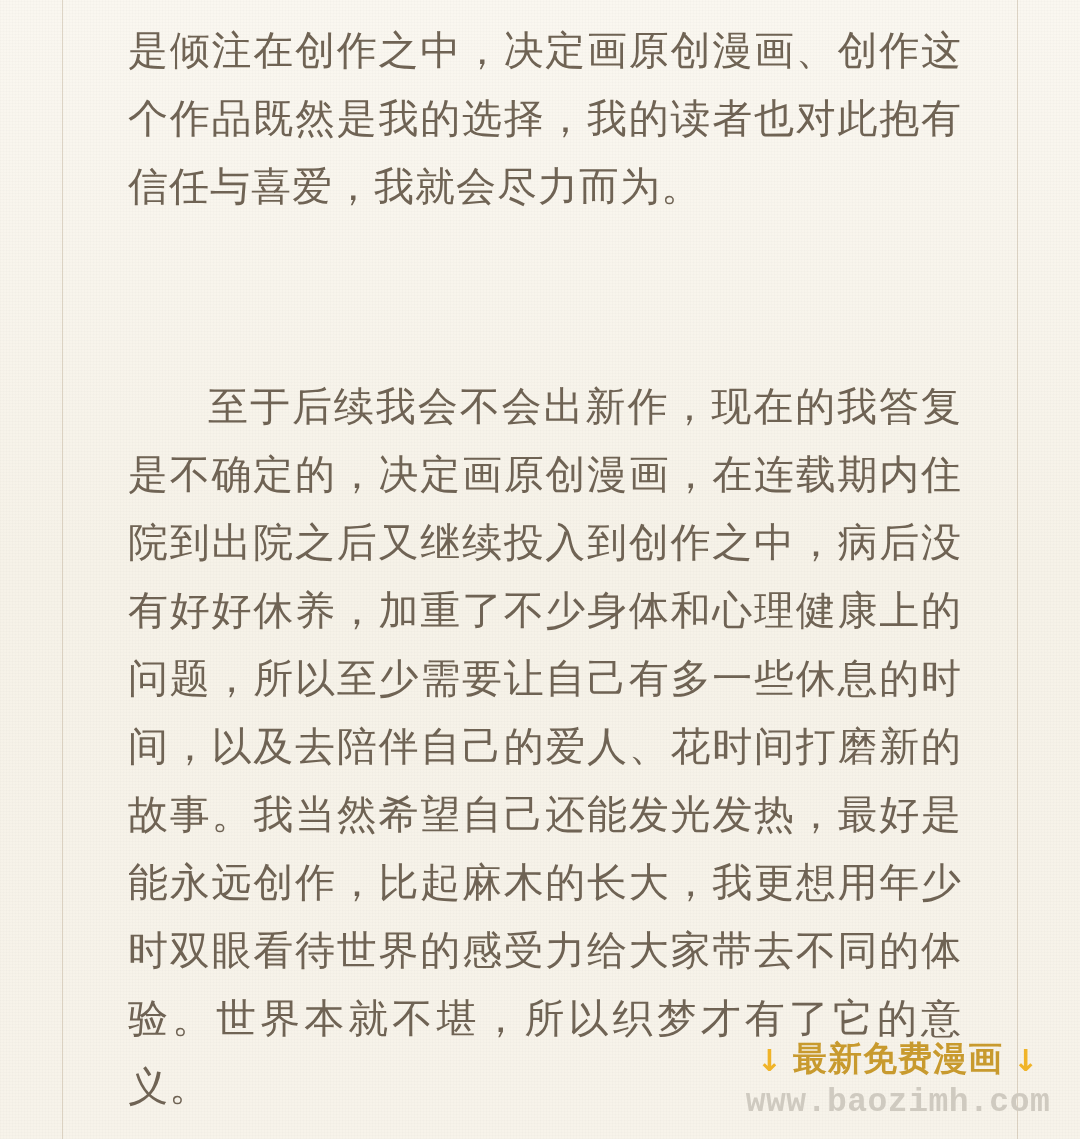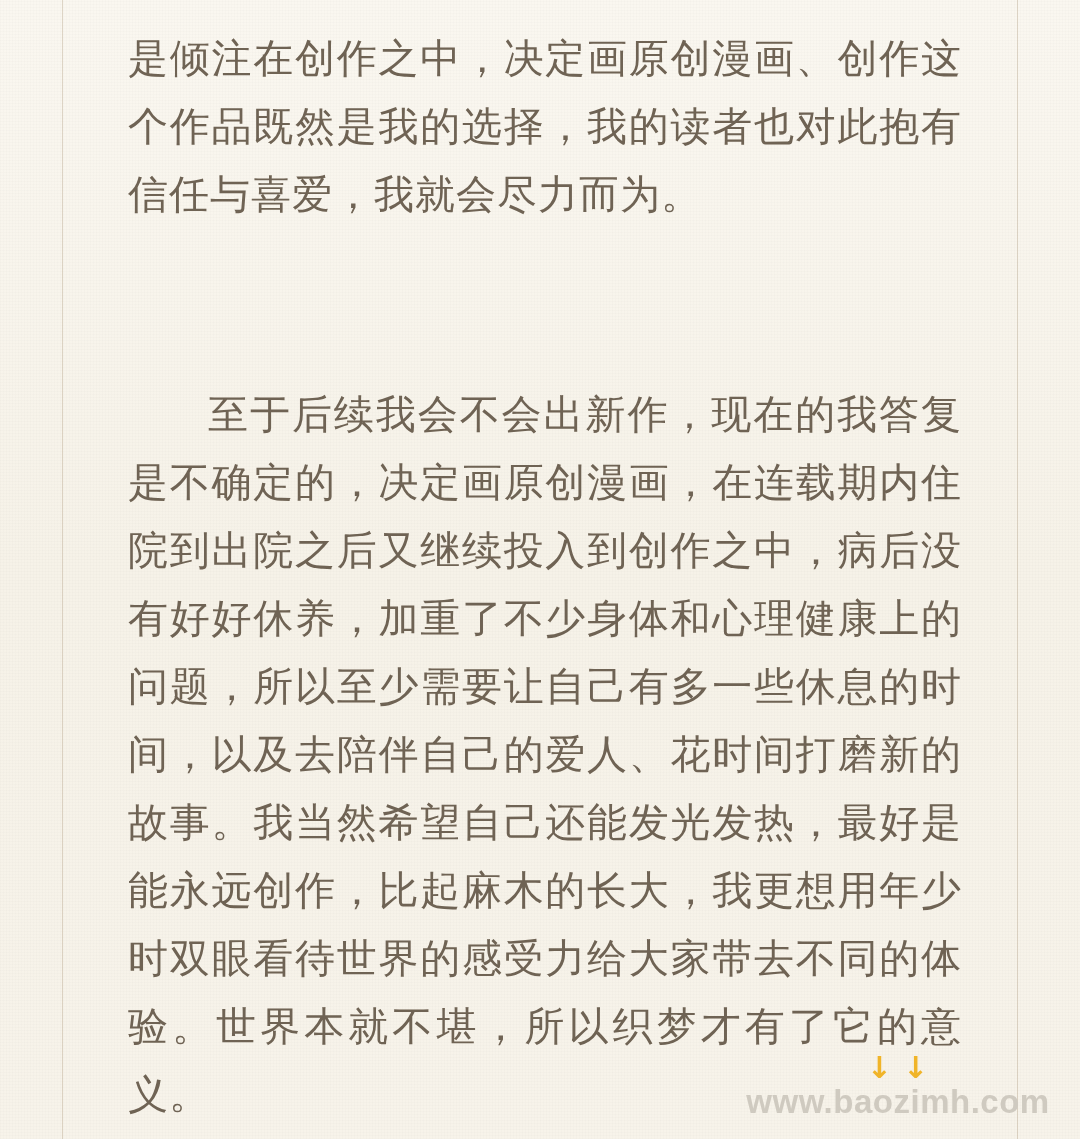--- a/index.html
+++ b/index.html
@@ -31,21 +31,21 @@
     background: rgba(170,150,120,0.35);
   }
   .margin-rule.left { left: 62px; }
   .margin-rule.right { right: 62px; }
 
   .content {
     position: absolute;
     left: 0;
     right: 0;
     top: 0;
-    padding: 16px 118px 0 128px;
+    padding: 8px 118px 0 128px;
     box-sizing: border-box;
   }
 
   .para {
     color: #6f6354;
     font-size: 40px;
     line-height: 68px;
     letter-spacing: 1px;
     text-align: justify;
     text-justify: inter-character;
@@ -85,34 +85,35 @@
     font-size: 30px;
     line-height: 1;
     transform: translateY(2px);
   }
   .wm-url {
     margin-top: 2px;
     color: #cfcac0;
     font-size: 33px;
     font-weight: bold;
     letter-spacing: 0.5px;
-    font-family: Liberation Sans, sans-serif;
+    font-family: Liberation Mono, monospace;
   }
 </style>
 </head>
 <body>
 
 <div class="paper"></div>
 <div class="margin-rule left"></div>
 <div class="margin-rule right"></div>
 
 <div class="content">
   <p class="para first">是倾注在创作之中，决定画原创漫画、创作这个作品既然是我的选择，我的读者也对此抱有信任与喜爱，我就会尽力而为。</p>
   <p class="para second">至于后续我会不会出新作，现在的我答复是不确定的，决定画原创漫画，在连载期内住院到出院之后又继续投入到创作之中，病后没有好好休养，加重了不少身体和心理健康上的问题，所以至少需要让自己有多一些休息的时间，以及去陪伴自己的爱人、花时间打磨新的故事。我当然希望自己还能发光发热，最好是能永远创作，比起麻木的长大，我更想用年少时双眼看待世界的感受力给大家带去不同的体验。世界本就不堪，所以织梦才有了它的意义。</p>
 </div>
 
 <div class="watermark">
   <div class="wm-top">
     <span class="wm-arrow">↓</span>
+    <span>最新免费漫画</span>
     <span class="wm-arrow">↓</span>
   </div>
   <div class="wm-url">www.baozimh.com</div>
 </div>
 
 </body></html>

